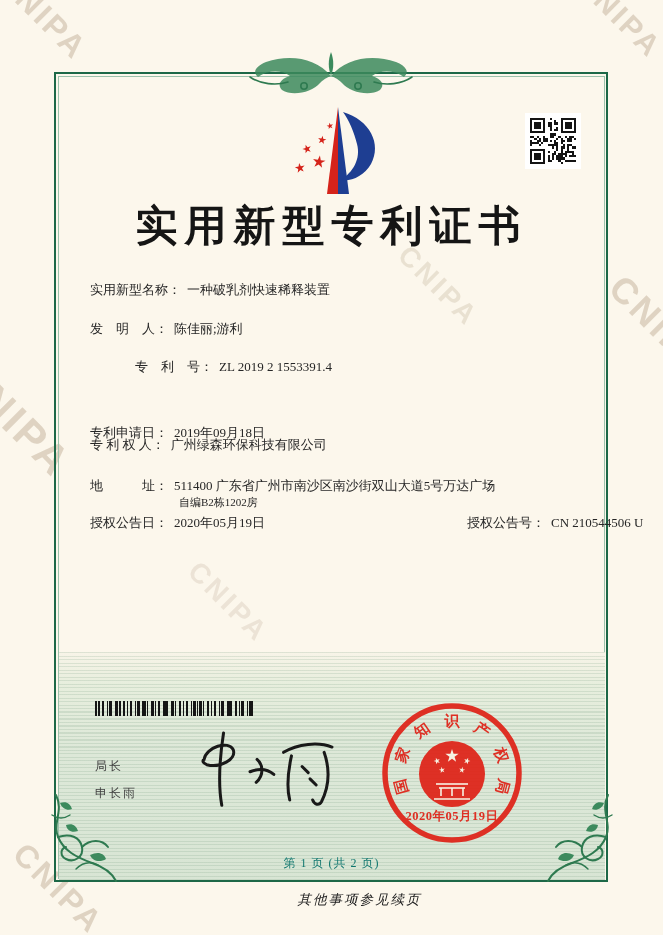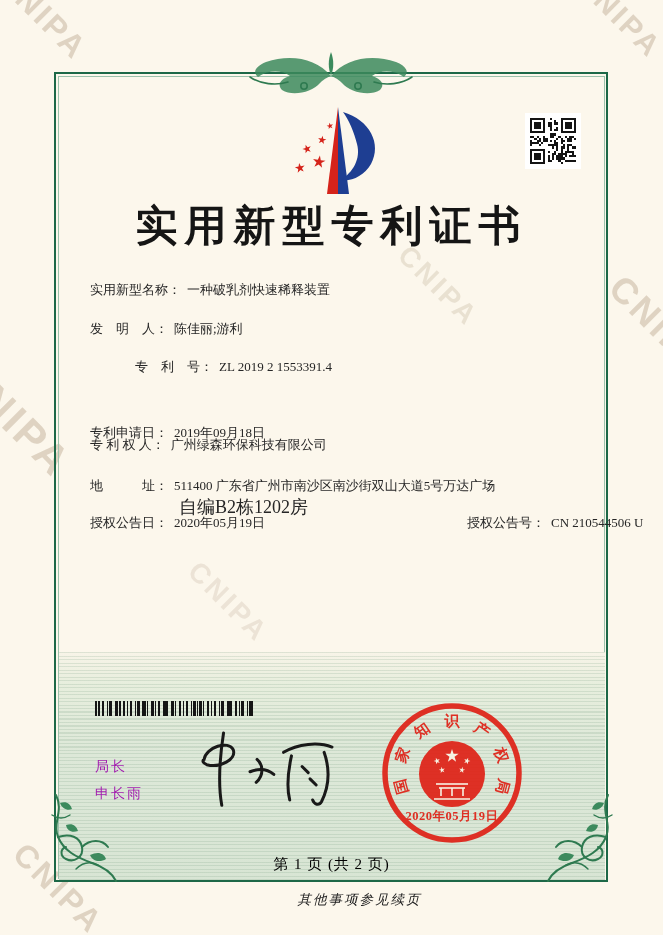--- a/index.html
+++ b/index.html
@@ -51,46 +51,46 @@
     text-align:center;font-size:42px;font-weight:bold;
     letter-spacing:7px;color:#151515;
   }
   .row{
     position:absolute;left:90px;width:480px;
     font-size:13px;line-height:17px;color:#262626;
     white-space:nowrap;
   }
   .row .lbl{display:inline-block;}
   .row .val{margin-left:6px;}
-  .addr2{position:absolute;left:179px;top:495px;font-size:18px;color:#262626;}
+  .addr2{position:absolute;left:179px;top:495px;font-size:11px;color:#262626;}
   .pair2{position:absolute;left:345px;top:0;margin-left:32px;}
   .legal{
     position:absolute;left:88px;top:542px;width:476px;
     font-size:13.5px;line-height:20.5px;
     font-style:italic;text-align:justify;color:#222;
   }
   .legal p{margin:0;text-indent:2em;}
   .barcode{
     position:absolute;left:95px;top:701px;width:158px;height:15px;
     background:
       repeating-linear-gradient(90deg,#151515 0 1px,transparent 1px 4px),
       repeating-linear-gradient(90deg,#151515 0 2px,transparent 2px 7px),
       repeating-linear-gradient(90deg,transparent 0 3px,#151515 3px 4px,transparent 4px 11px);
   }
   .officer{
     position:absolute;left:95px;
     font-family:"Liberation Sans", sans-serif;
-    font-size:14px;color:#a21caf;letter-spacing:2px;
+    font-size:12px;color:#404040;letter-spacing:2px;
   }
   .sig{position:absolute;left:190px;top:726px;}
   .seal{position:absolute;left:379px;top:700px;}
   .seal text{font-family:"Liberation Serif", serif;}
   .page-note{
     position:absolute;left:0;top:855px;width:100%;text-align:center;
-    font-size:15px;letter-spacing:1px;color:#000000;
+    font-size:12px;letter-spacing:1px;color:#0f766e;
   }
   .footer-note{
     position:absolute;left:0;top:891px;width:100%;text-align:center;
     font-size:13.5px;font-style:italic;letter-spacing:2px;color:#222;margin-left:28px;
   }
   .flourish{position:absolute;pointer-events:none;}
 </style>
 </head>
 <body>
 

